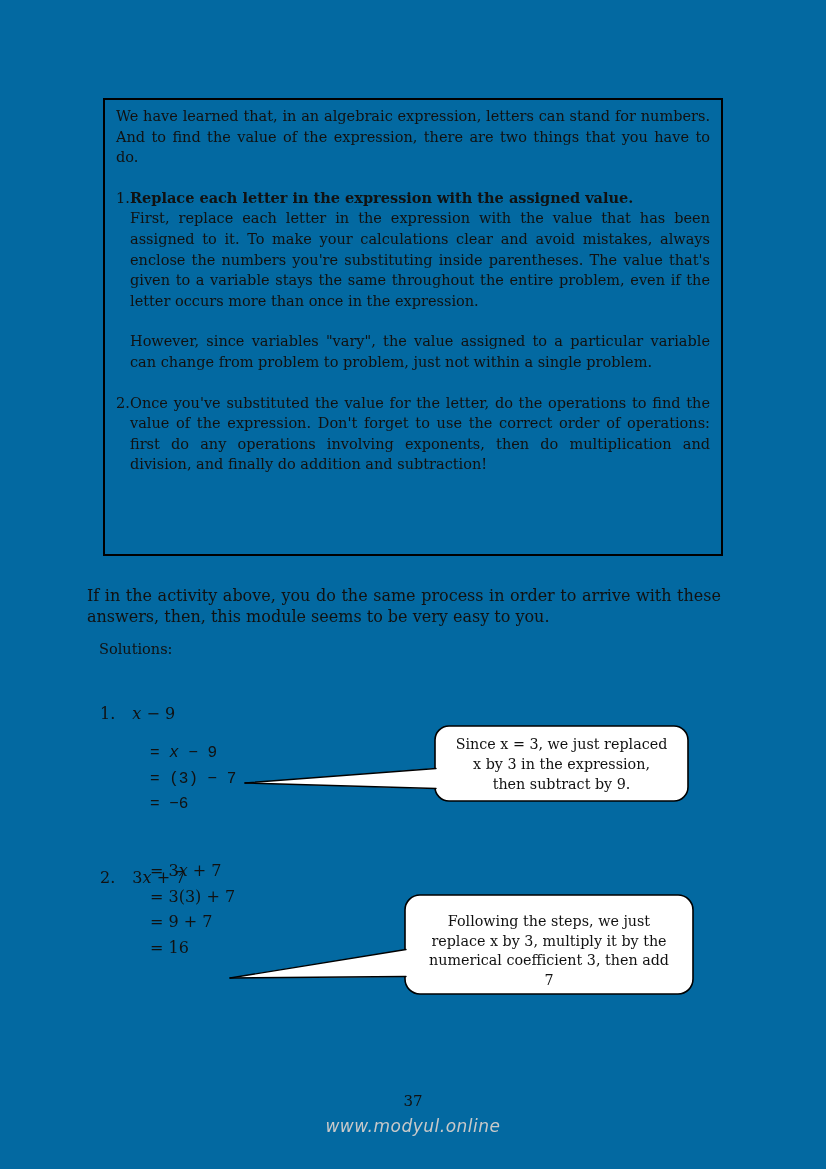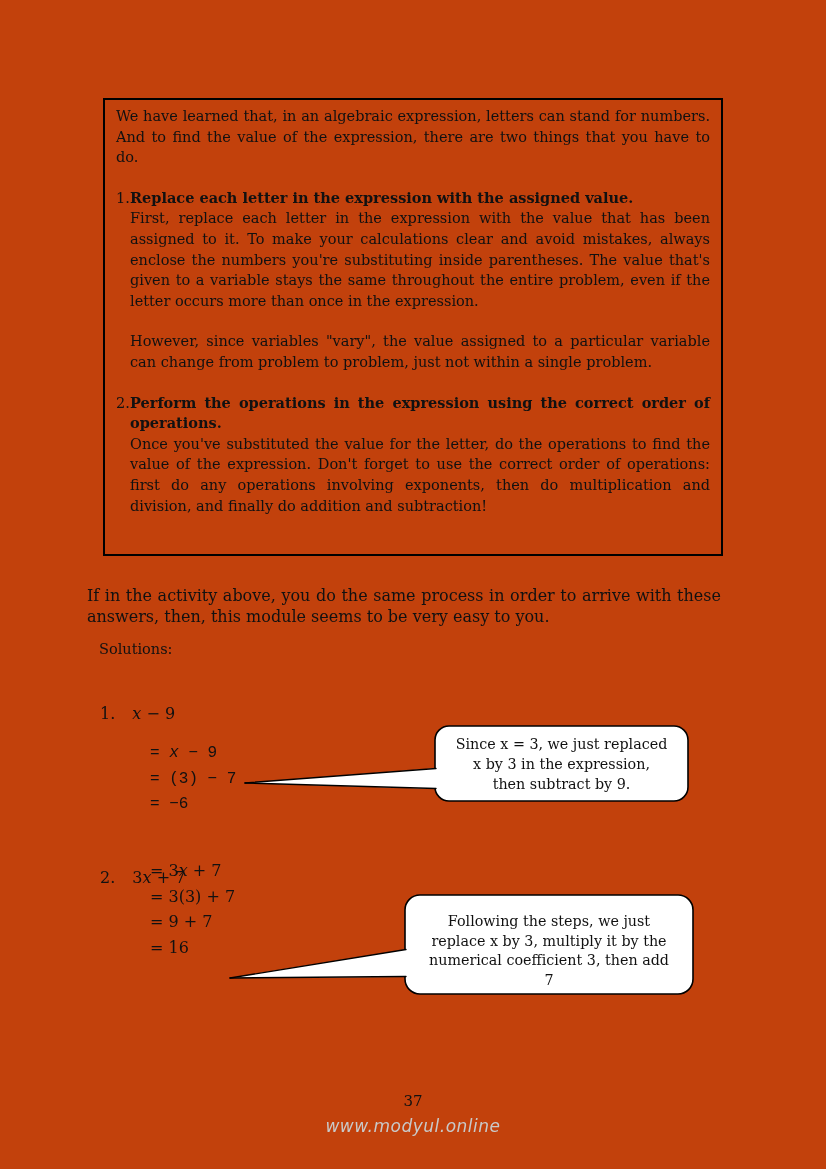--- a/index.html
+++ b/index.html
@@ -1,21 +1,21 @@
 <!DOCTYPE html>
 <html><head>
 <meta charset="utf-8">
 <style>
   * { margin: 0; padding: 0; box-sizing: border-box; }
   html, body { background: #ffffff; }
   .page {
     position: relative;
     width: 826px;
     height: 1169px;
-    background: #c2410c;
+    background: #0369a1;
     font-family: "DejaVu Serif", "Liberation Serif", serif;
     color: #111111;
     overflow: hidden;
   }
 
   
   .info-box {
     position: absolute;
     left: 103px; top: 98px;
     width: 620px; height: 458px;
@@ -95,21 +95,20 @@
 
     <div class="box-item">
       <span class="item-num">1.</span>
       <p class="item-heading">Replace each letter in the expression with the assigned value.</p>
       <p class="item-para">First, replace each letter in the expression with the value that has been assigned to it. To make your calculations clear and avoid mistakes, always enclose the numbers you're substituting inside parentheses. The value that's given to a variable stays the same throughout the entire problem, even if the letter occurs more than once in the expression.</p>
       <p class="item-para">However, since variables "vary", the value assigned to a particular variable can change from problem to problem, just not within a single problem.</p>
     </div>
 
     <div class="box-item">
       <span class="item-num">2.</span>
-      <p class="item-heading">Perform the operations in the expression using the correct order of operations.</p>
       <p class="item-para">Once you've substituted the value for the letter, do the operations to find the value of the expression. Don't forget to use the correct order of operations: first do any operations involving exponents, then do multiplication and division, and finally do addition and subtraction!</p>
     </div>
   </div>
 
   <p class="intro-para">If in the activity above, you do the same process in order to arrive with these answers, then, this module seems to be very easy to you.</p>
   <p class="solutions-label">Solutions:</p>
 
   <p class="prob-label prob1-label">
     <span>1.</span>
     <span class="expr"><span style="font-style: italic;">x</span><span> − 9</span></span>

